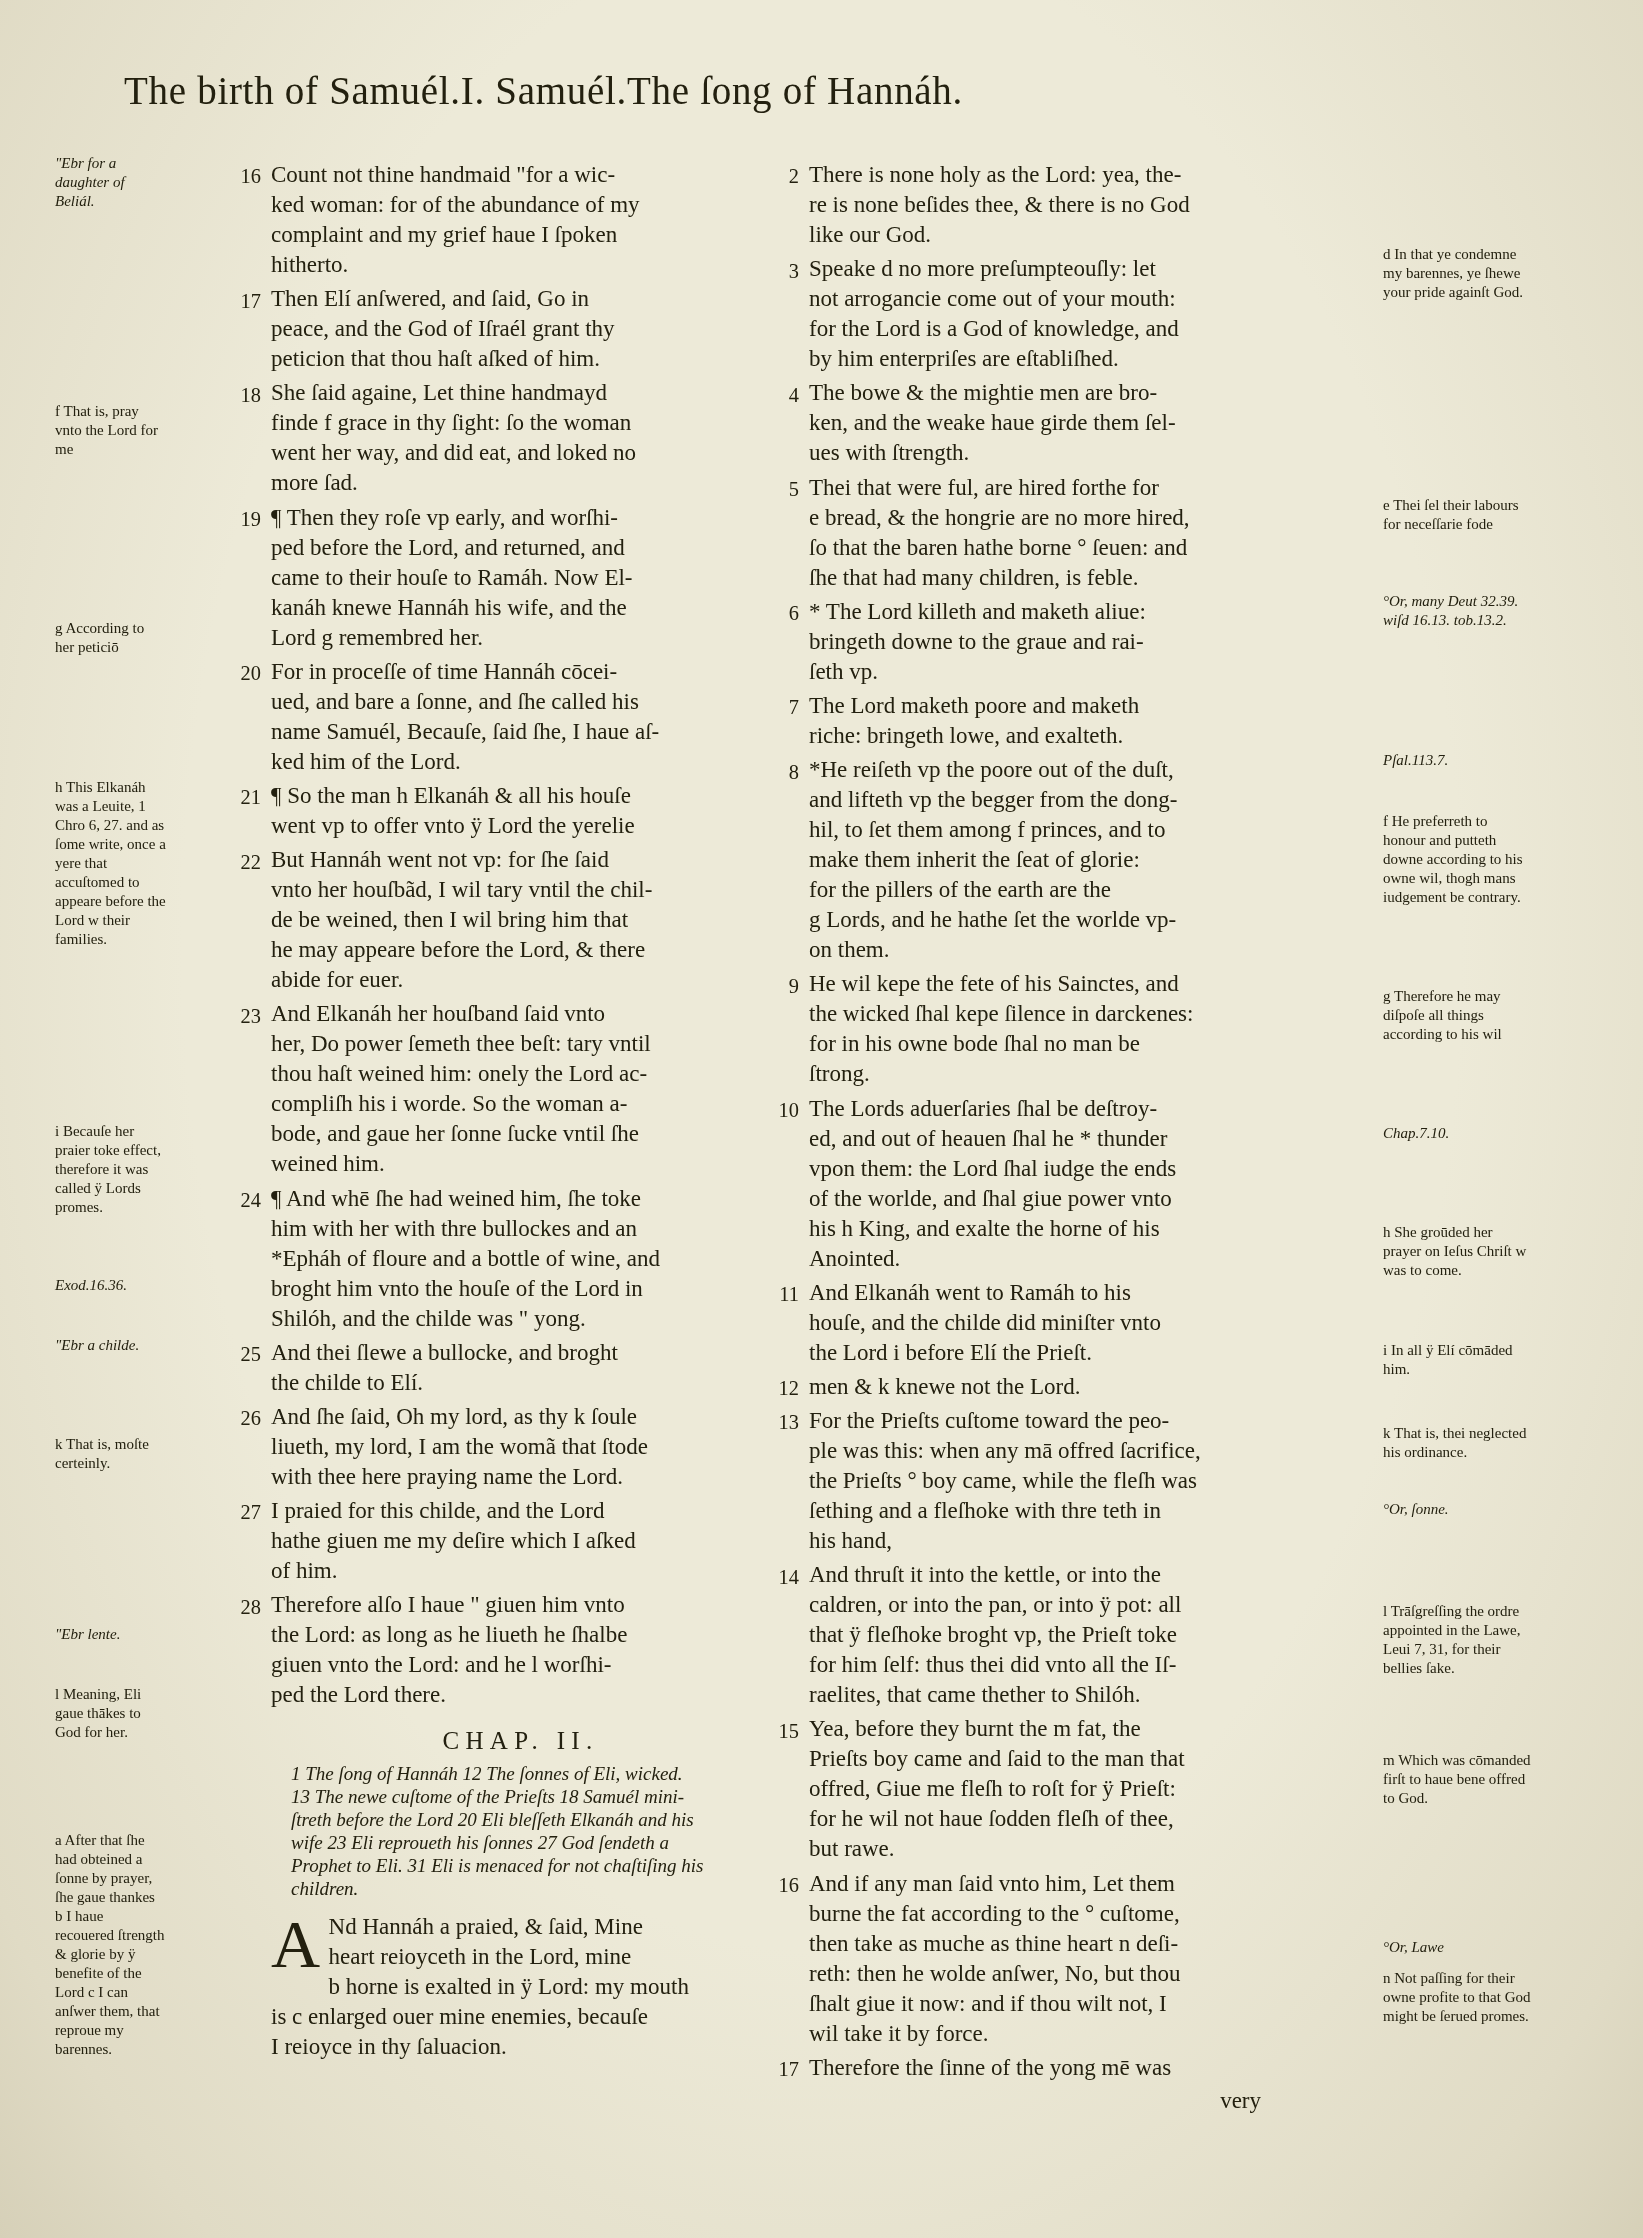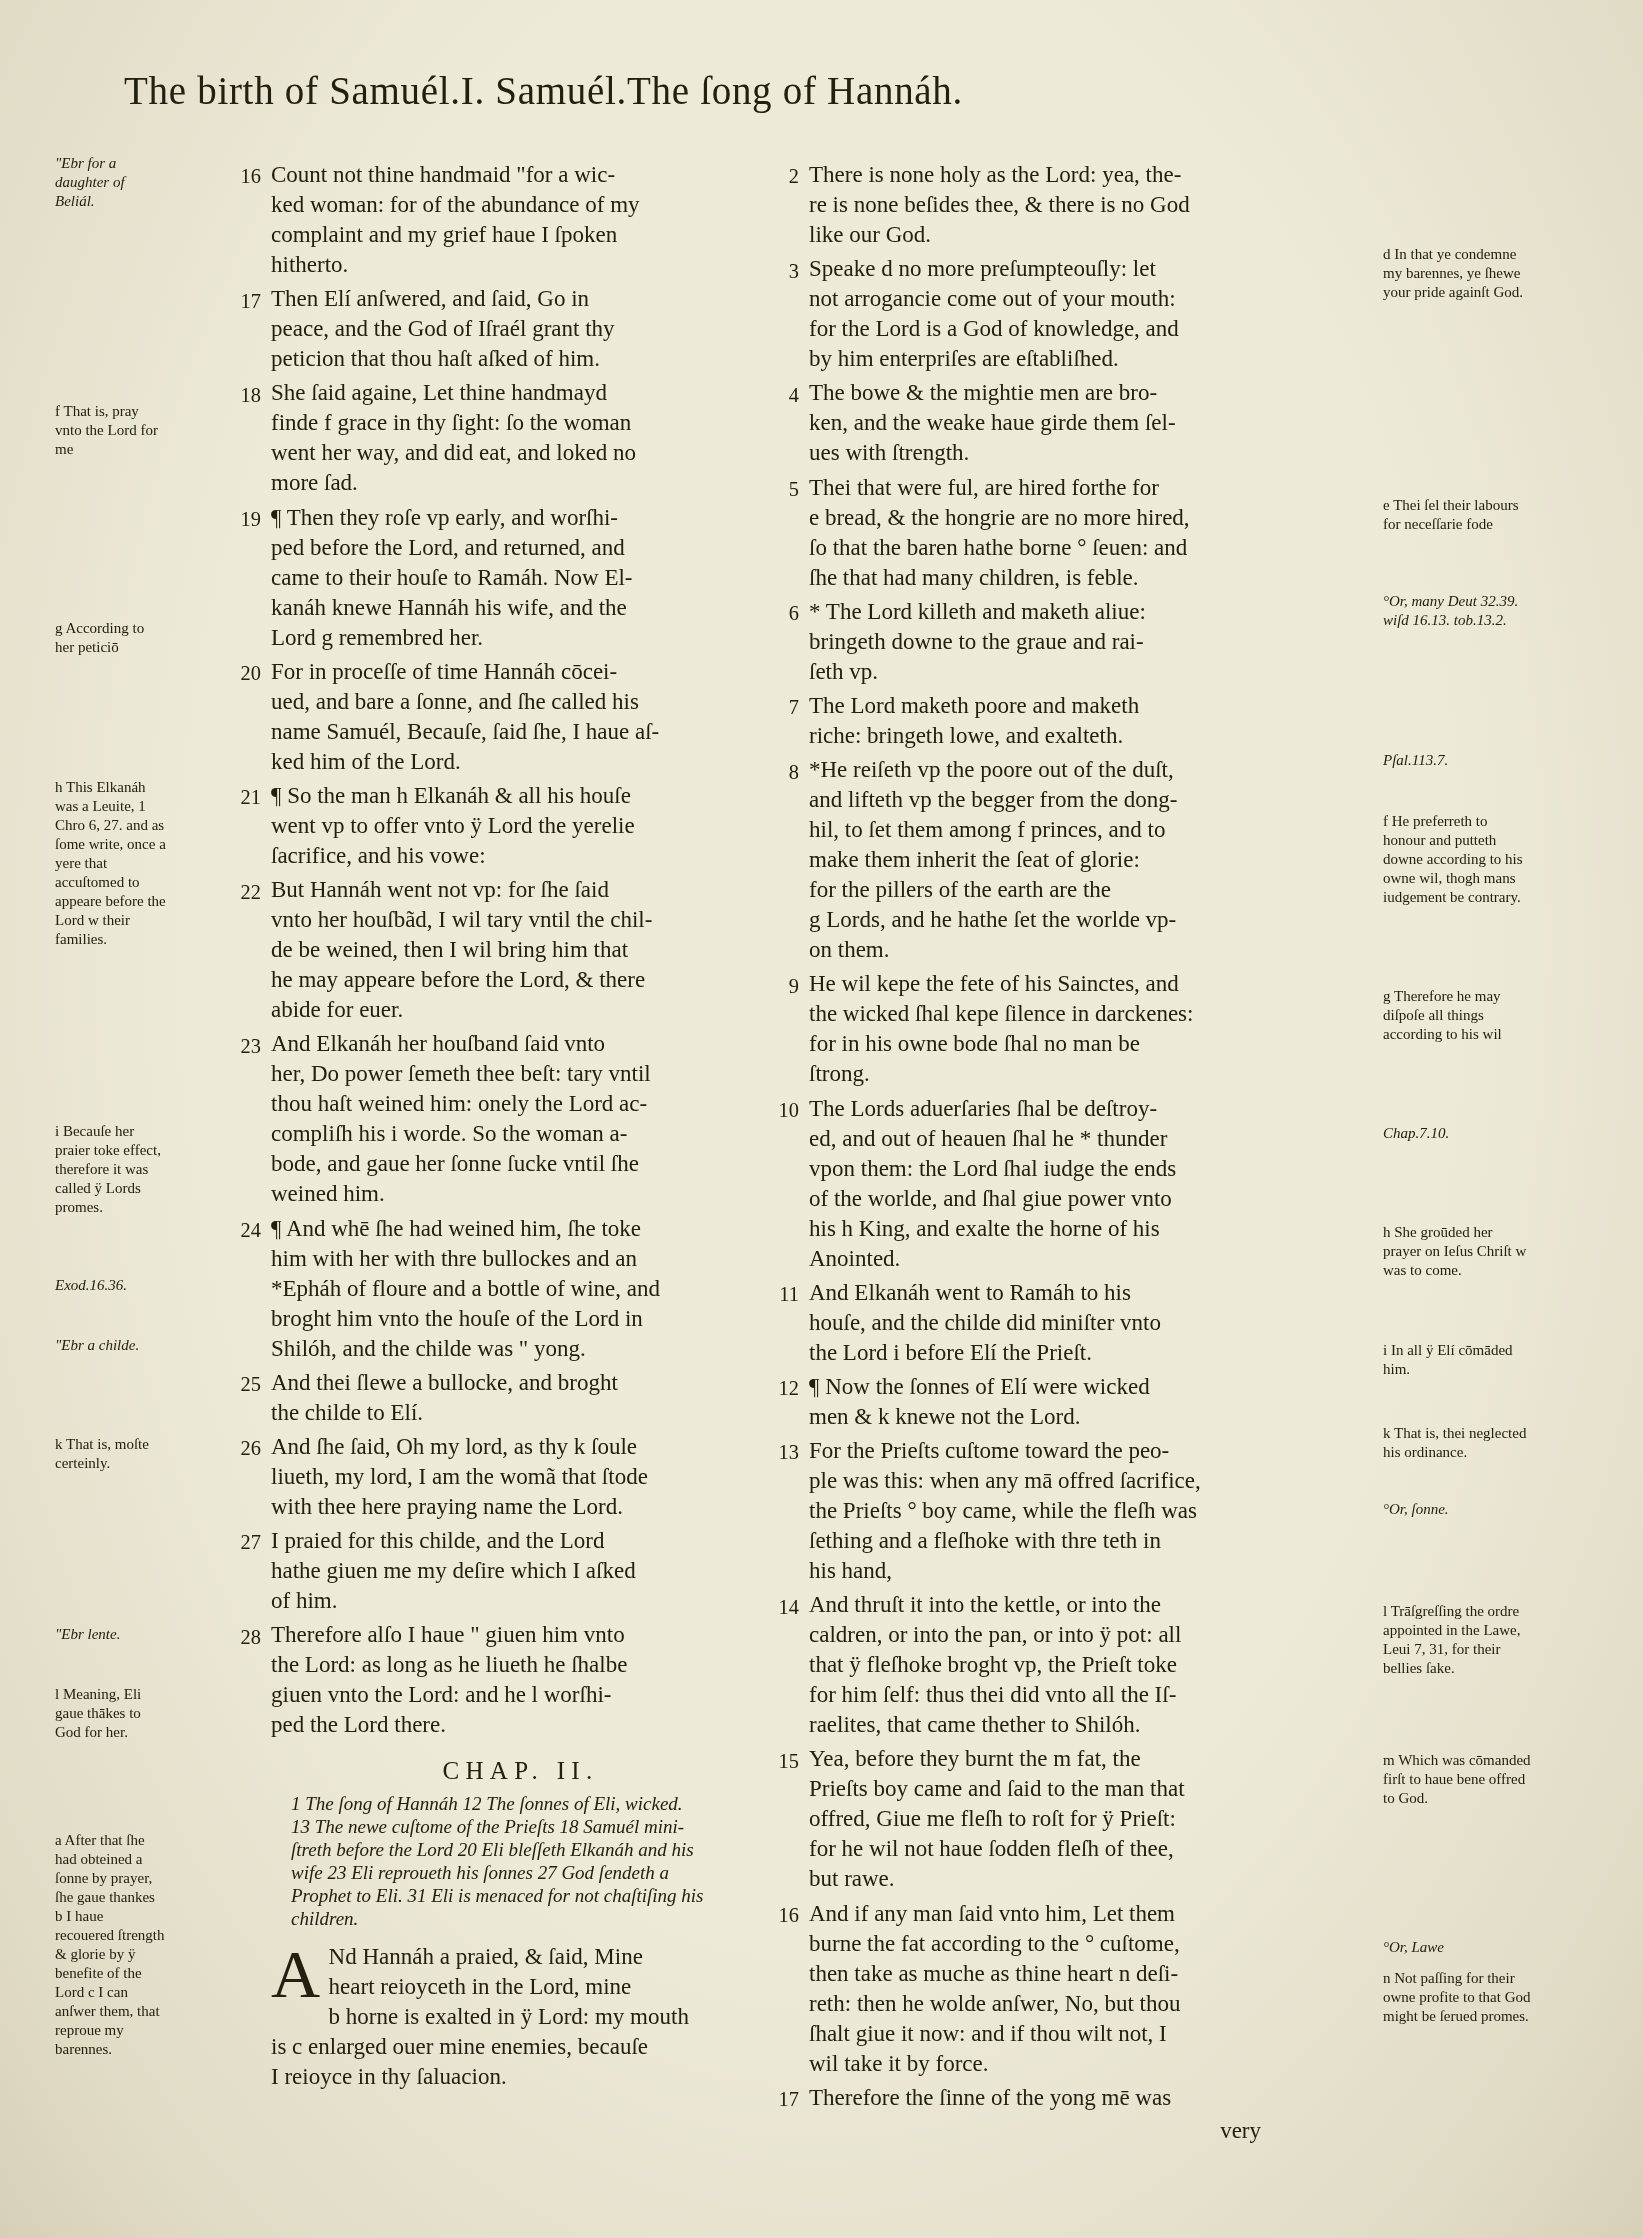--- a/index.html
+++ b/index.html
@@ -98,21 +98,20 @@
           <span class="vnum">20</span>
           <div class="vline">For in proceſſe of time Hannáh cōcei-</div>
           <div class="vline">ued, and bare a ſonne, and ſhe called his</div>
           <div class="vline">name Samuél, Becauſe, ſaid ſhe, I haue aſ-</div>
           <div class="vline">ked him of the Lord.</div>
         </div>
         <div class="verse">
           <span class="vnum">21</span>
           <div class="vline">¶ So the man h Elkanáh &amp; all his houſe</div>
           <div class="vline">went vp to offer vnto ÿ Lord the yerelie</div>
-          <div class="vline">ſacrifice, and his vowe:</div>
         </div>
         <div class="verse">
           <span class="vnum">22</span>
           <div class="vline">But Hannáh went not vp: for ſhe ſaid</div>
           <div class="vline">vnto her houſbãd, I wil tary vntil the chil-</div>
           <div class="vline">de be weined, then I wil bring him that</div>
           <div class="vline">he may appeare before the Lord, &amp; there</div>
           <div class="vline">abide for euer.</div>
         </div>
         <div class="verse">
@@ -244,21 +243,20 @@
           <div class="vline">Anointed.</div>
         </div>
         <div class="verse">
           <span class="vnum">11</span>
           <div class="vline">And Elkanáh went to Ramáh to his</div>
           <div class="vline">houſe, and the childe did miniſter vnto</div>
           <div class="vline">the Lord i before Elí the Prieſt.</div>
         </div>
         <div class="verse">
           <span class="vnum">12</span>
-          <div class="vline">¶ Now the ſonnes of Elí were wicked</div>
           <div class="vline">men &amp; k knewe not the Lord.</div>
         </div>
         <div class="verse">
           <span class="vnum">13</span>
           <div class="vline">For the Prieſts cuſtome toward the peo-</div>
           <div class="vline">ple was this: when any mā offred ſacrifice,</div>
           <div class="vline">the Prieſts ° boy came, while the fleſh was</div>
           <div class="vline">ſething and a fleſhoke with thre teth in</div>
           <div class="vline">his hand,</div>
         </div>

